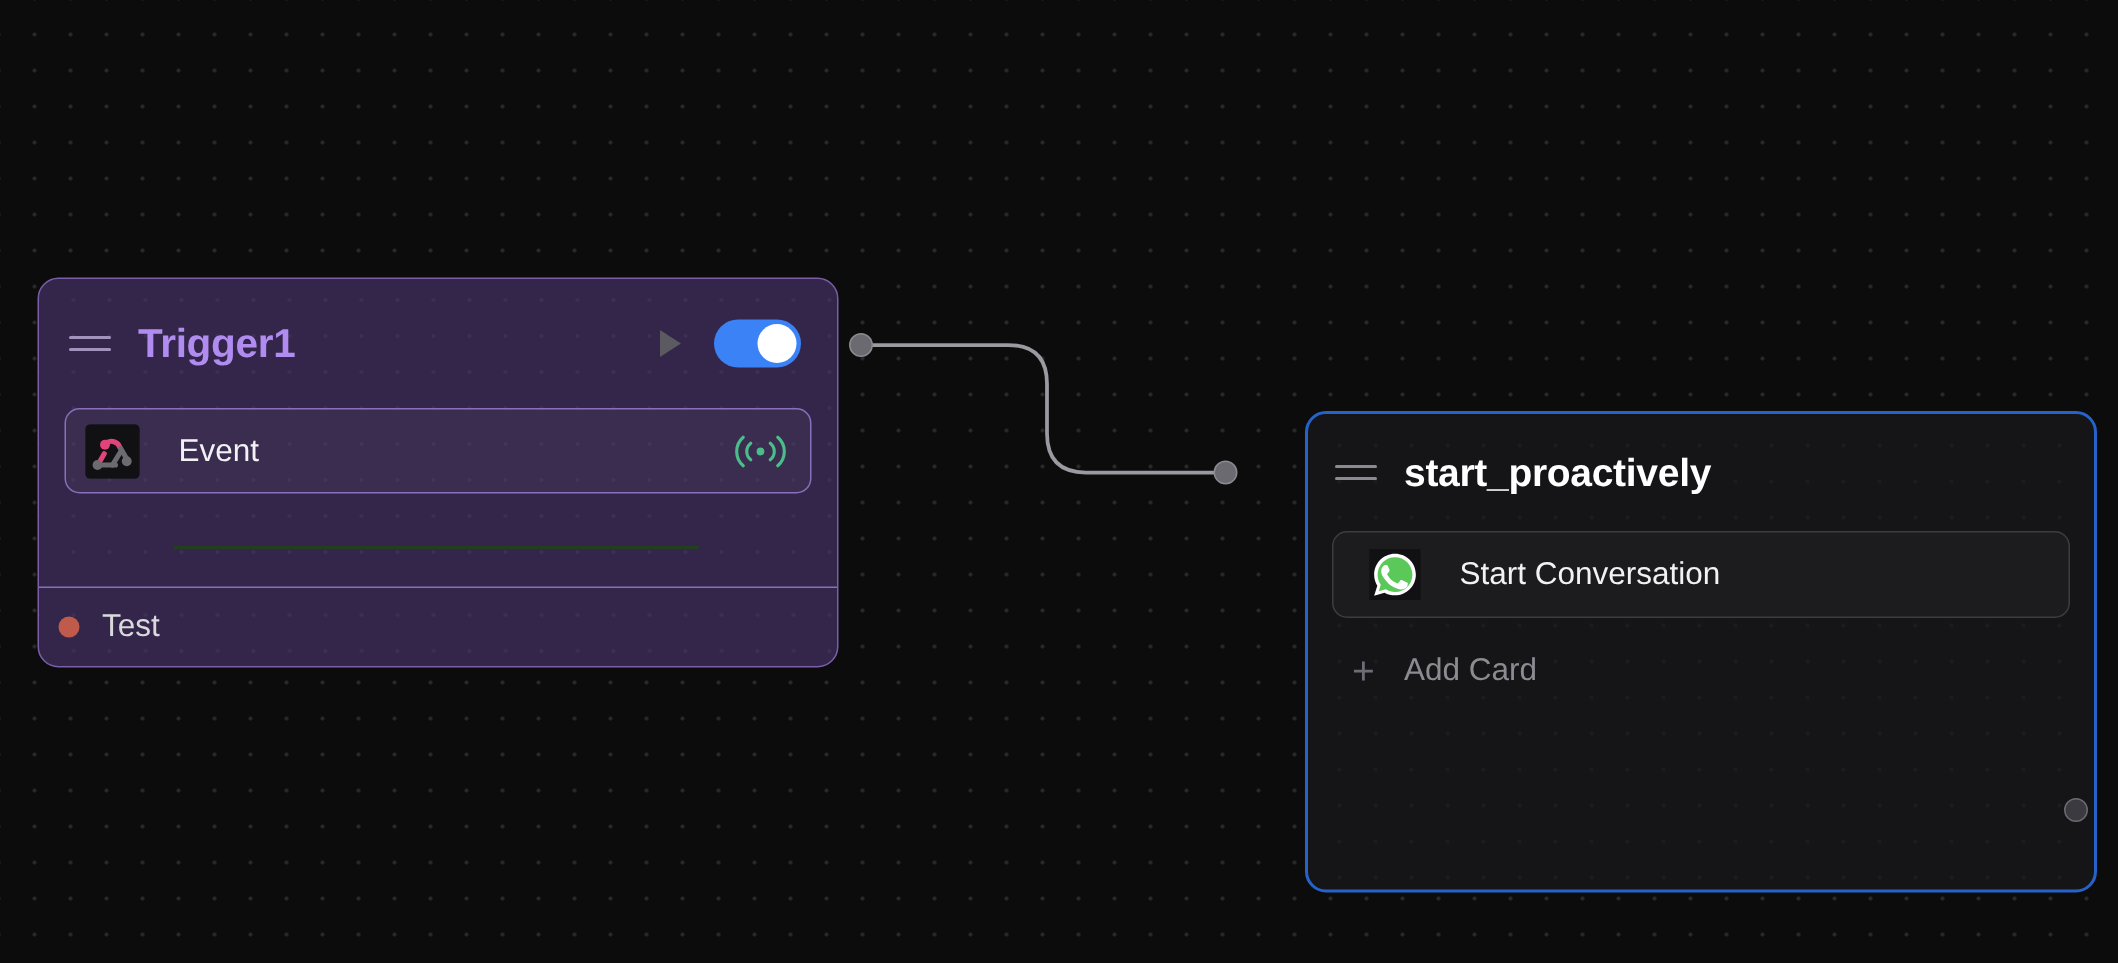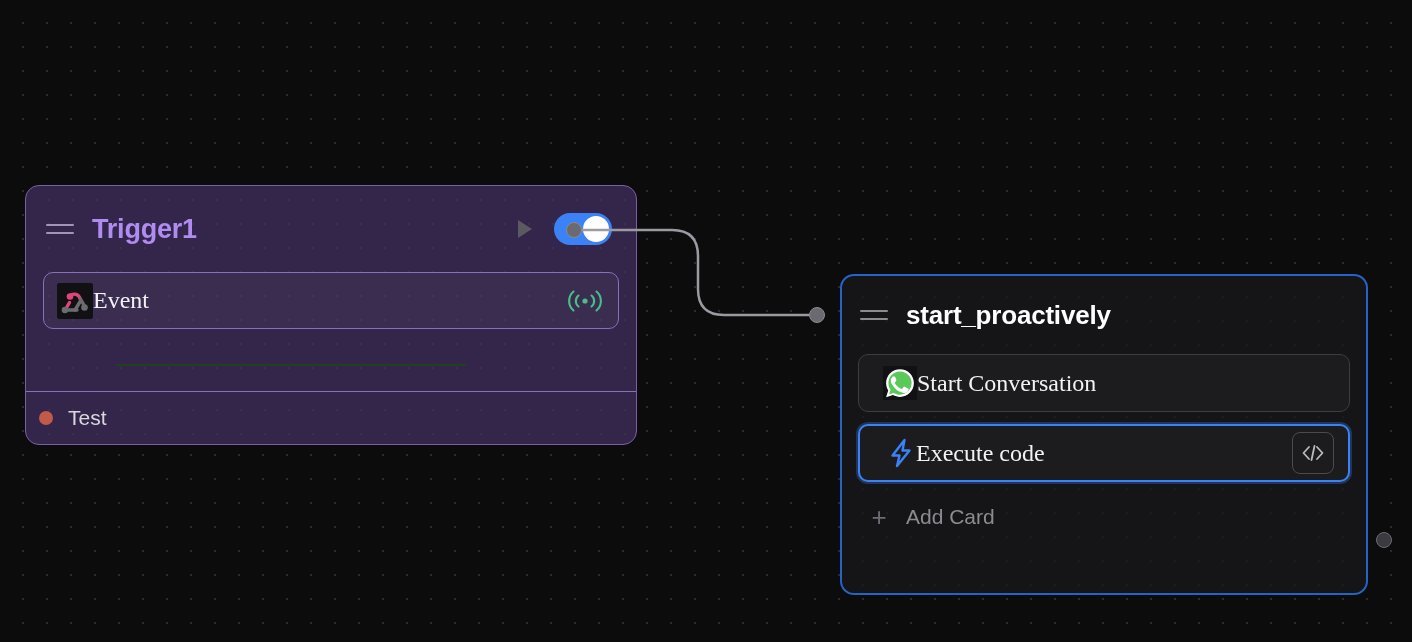--- a/index.html
+++ b/index.html
@@ -27,21 +27,21 @@
   
   .node {
     position: absolute;
     border-radius: 14px;
   }
 
   
   .node-trigger {
     left: 25px;
     top: 185px;
-    width: 612px;
+    width: 534px;
     height: 260px;
     background: #33264a;
     border: 1px solid #7a5ea8;
     border-radius: 14px;
     overflow: hidden;
   }
   .node-trigger .node-body {
     position: relative;
     height: 205px;
     background-image: radial-gradient(circle, rgba(255,255,255,0.045) 1.3px, transparent 1.4px);
@@ -129,25 +129,24 @@
     position: relative;
   }
   .card-event {
     margin: 0 17px;
     height: 57px;
     background: rgba(255,255,255,0.035);
     border: 1px solid #8a6fbb;
     padding: 0 16px 0 13px;
   }
   .card-label {
-    font-size: 24px;
+    font-size: 21px;
     color: #f2f2f5;
-    margin-left: 0;
+    margin-left: 26px;
     white-space: nowrap;
-    font-family: Liberation Serif, serif;
   }
 
   .icon-webhook {
     width: 36px;
     height: 36px;
     background: #111114;
     border-radius: 3px;
     flex: 0 0 auto;
     display: block;
   }
@@ -195,21 +194,21 @@
     flex: 0 0 auto;
   }
   .status-label {
     margin-left: 15px;
     font-size: 21px;
     color: #d8d8dd;
   }
 
   
   .node-action {
-    left: 840px;
+    left: 870px;
     top: 274px;
     width: 528px;
     height: 321px;
     background: #151517;
     border: 2px solid #2563c9;
     border-radius: 14px;
     background-image: radial-gradient(circle, rgba(255,255,255,0.035) 1.3px, transparent 1.4px);
     background-size: 24px 24px;
     background-position: 9px 9px;
   }
@@ -390,35 +389,20 @@
     <div class="card card-action">
       <svg class="icon-whatsapp" viewBox="0 0 34 34">
         <rect x="0" y="0" width="34" height="34" fill="#111114"></rect>
         <path d="M17 3.2 C9.3 3.2 3.1 9.4 3.1 17.1 c0 2.7 0.8 5.2 2.1 7.4 L3.1 31.2 l6.9-2.1 c2.1 1.2 4.5 1.8 7 1.8 7.7 0 13.9-6.2 13.9-13.9 S24.7 3.2 17 3.2 z" fill="#ffffff"></path>
         <path d="M17 5.5 C10.6 5.5 5.4 10.7 5.4 17.1 c0 2.5 0.8 4.8 2.1 6.7 l-1.3 4.4 4.6-1.3 c1.8 1.1 4 1.8 6.2 1.8 6.4 0 11.6-5.2 11.6-11.6 S23.4 5.5 17 5.5 z" fill="#5ac95a"></path>
         <path d="M12.2 11.3 c-0.3-0.7-0.6-0.7-0.9-0.7 h-0.8 c-0.3 0-0.8 0.1-1.2 0.6 -0.4 0.5-1.5 1.5-1.5 3.6 0 2.1 1.6 4.2 1.8 4.5 0.2 0.3 3 4.8 7.4 6.5 3.7 1.4 4.4 1.2 5.2 1.1 0.8-0.1 2.6-1.1 3-2.1 0.4-1 0.4-1.9 0.3-2.1 -0.1-0.2-0.4-0.3-0.9-0.5 -0.4-0.2-2.6-1.3-3-1.5 -0.4-0.1-0.7-0.2-1 0.2 -0.3 0.5-1.1 1.5-1.4 1.8 -0.3 0.3-0.5 0.4-0.9 0.1 -0.5-0.2-2-0.7-3.8-2.3 -1.4-1.2-2.3-2.8-2.6-3.3 -0.3-0.5 0-0.7 0.2-0.9 0.2-0.2 0.5-0.6 0.7-0.9 0.2-0.3 0.3-0.5 0.5-0.8 0.2-0.3 0.1-0.6 0-0.8 -0.1-0.2-1-2.4-1.3-3.2 z" fill="#ffffff"></path>
       </svg>
       <div class="card-label">Start Conversation</div>
     </div>
 
-    <div class="card card-action selected">
-      <svg class="icon-bolt" viewBox="0 0 30 32">
-        <path d="M18.5 3 L6.5 18.5 L13.5 18.5 L11 29 L23.5 13.5 L16.5 13.5 Z" fill="none" stroke="#3b82f6" stroke-width="2.4" stroke-linejoin="round"></path>
-      </svg>
-      <div class="card-label">Execute code</div>
-      <div class="code-btn">
-        <svg width="26" height="20" viewBox="0 0 26 20">
-          <g fill="none" stroke="#b9b9c0" stroke-width="1.8" stroke-linecap="round" stroke-linejoin="round">
-            <path d="M9 4 L3.5 10 L9 16"></path>
-            <path d="M17 4 L22.5 10 L17 16"></path>
-            <path d="M14.5 3 L11.5 17"></path>
-          </g>
-        </svg>
-      </div>
-    </div>
 
     <div class="add-card">
       <div class="add-plus">+</div>
       <div class="add-label">Add Card</div>
     </div>
   </div>
 
   <div class="port" id="port-source"></div>
   <div class="port" id="port-target"></div>
   <div class="port" id="port-out"></div>

